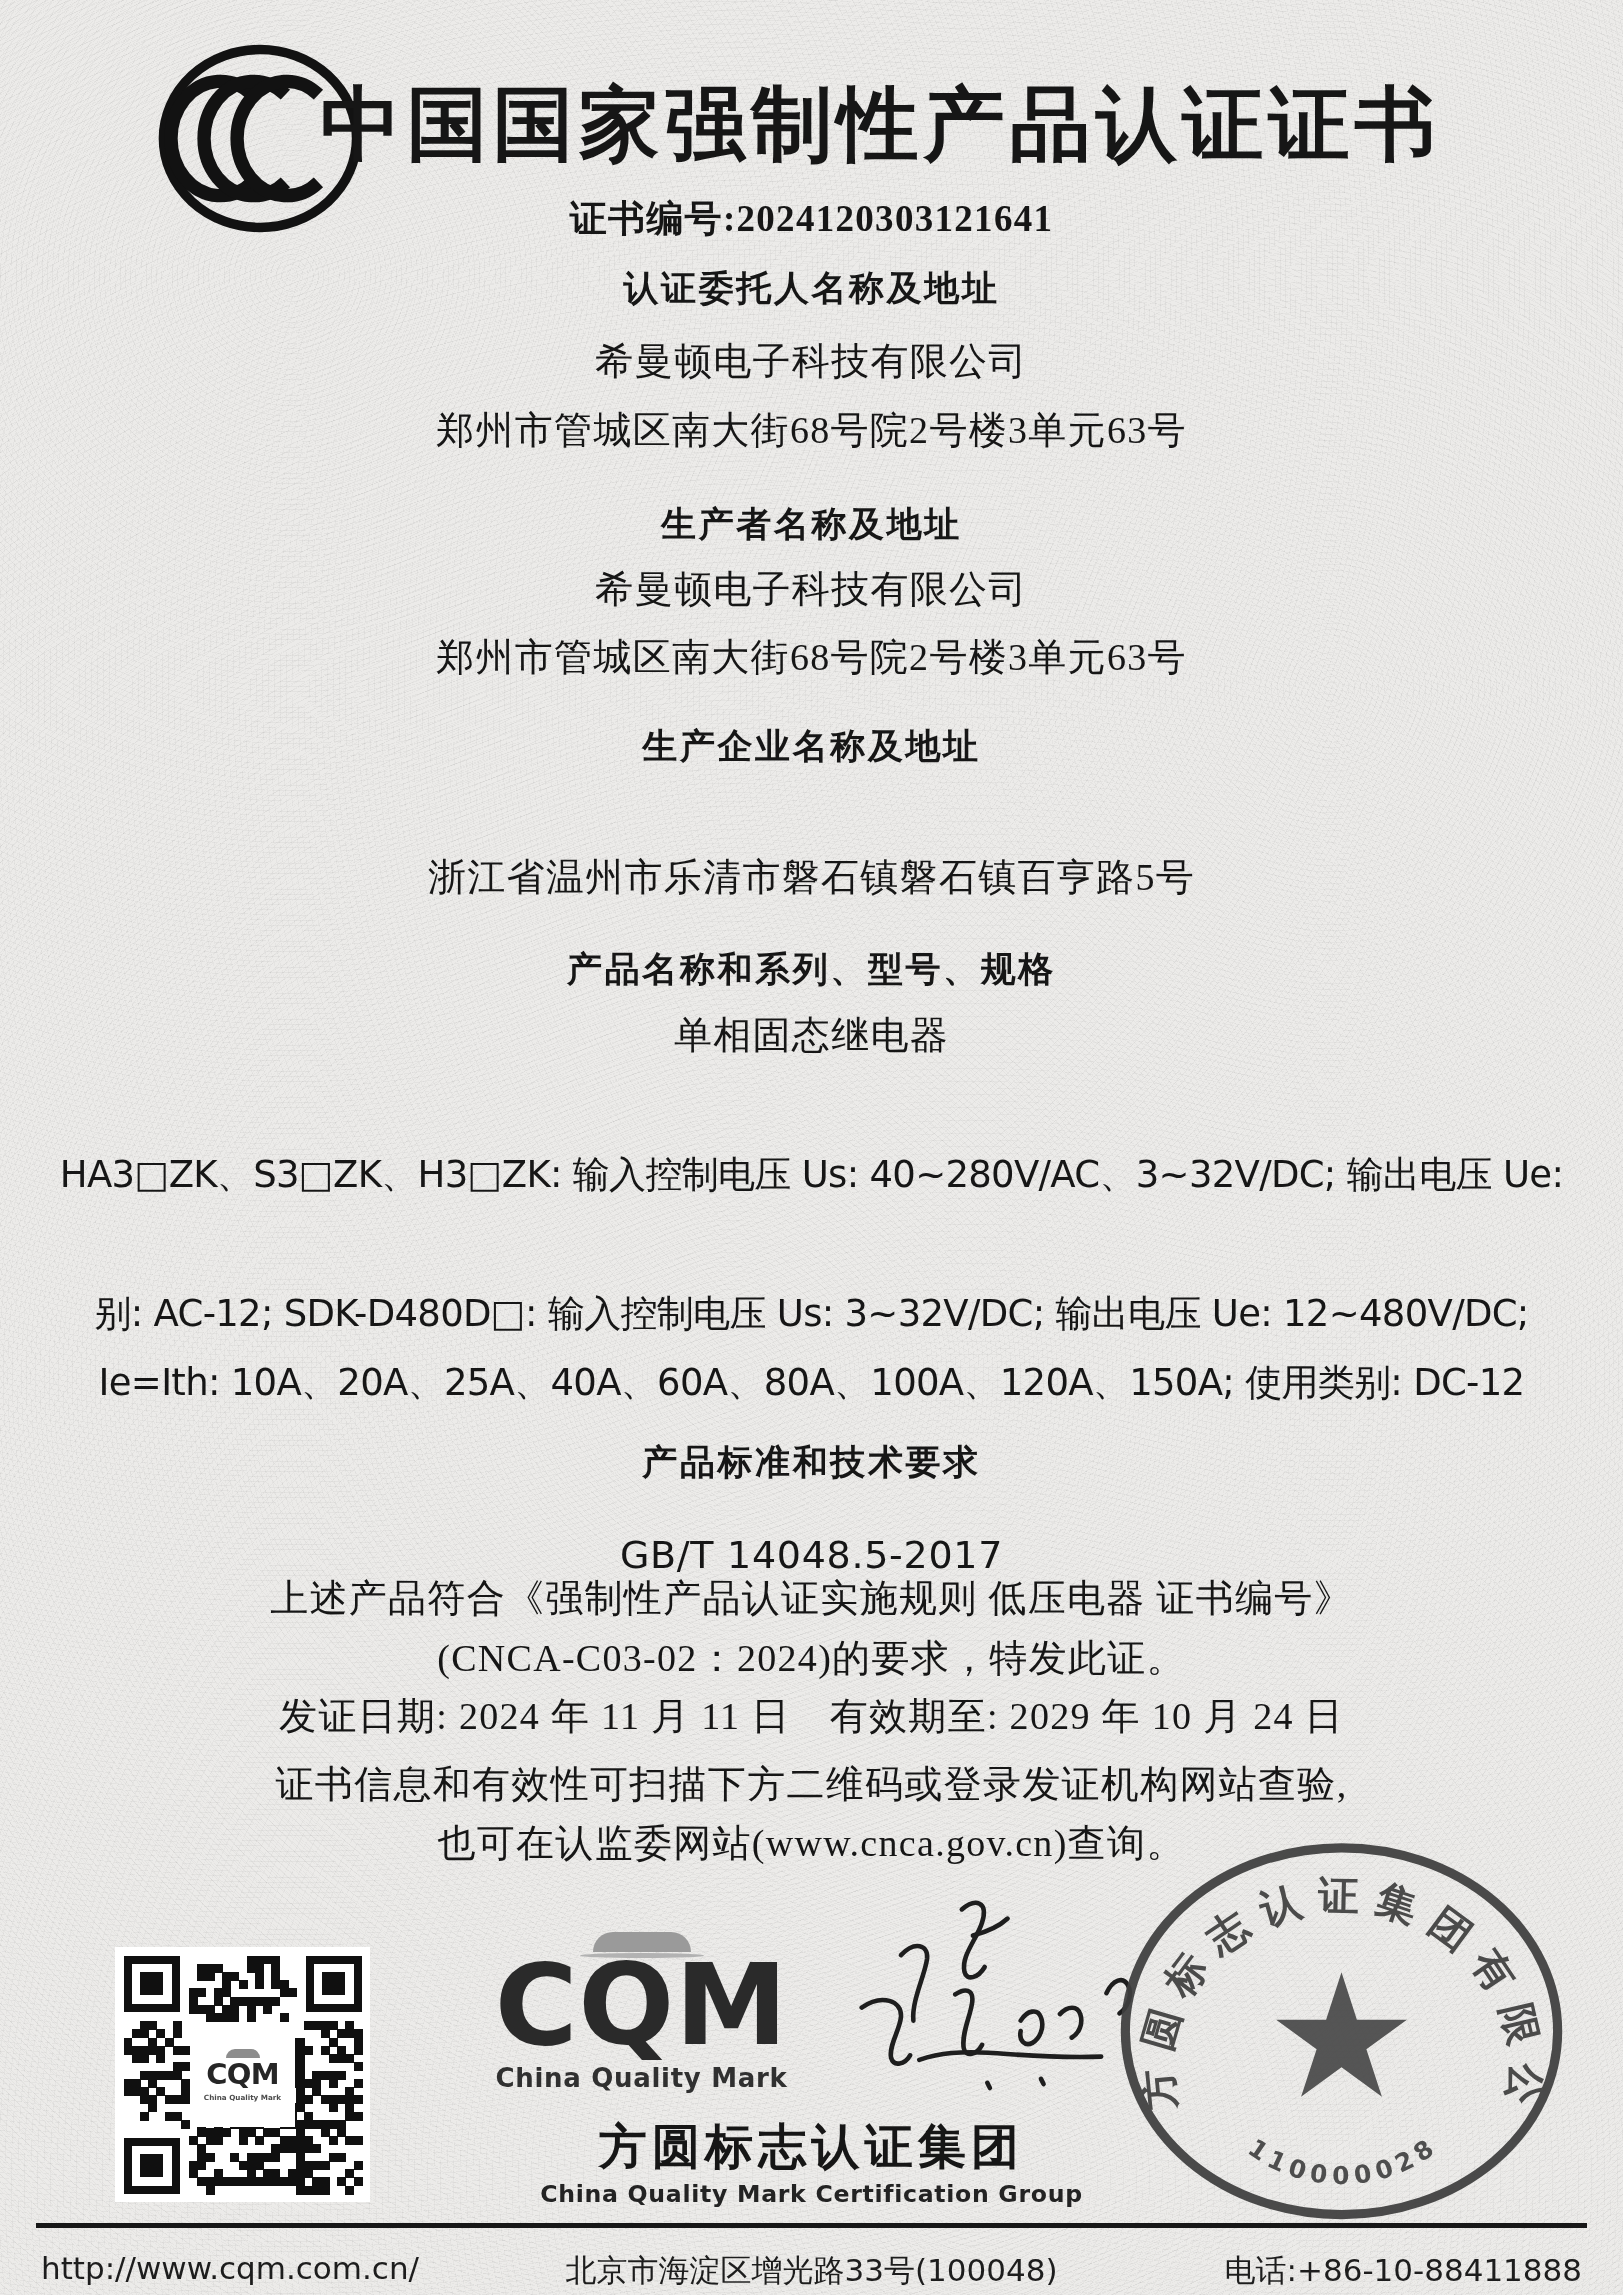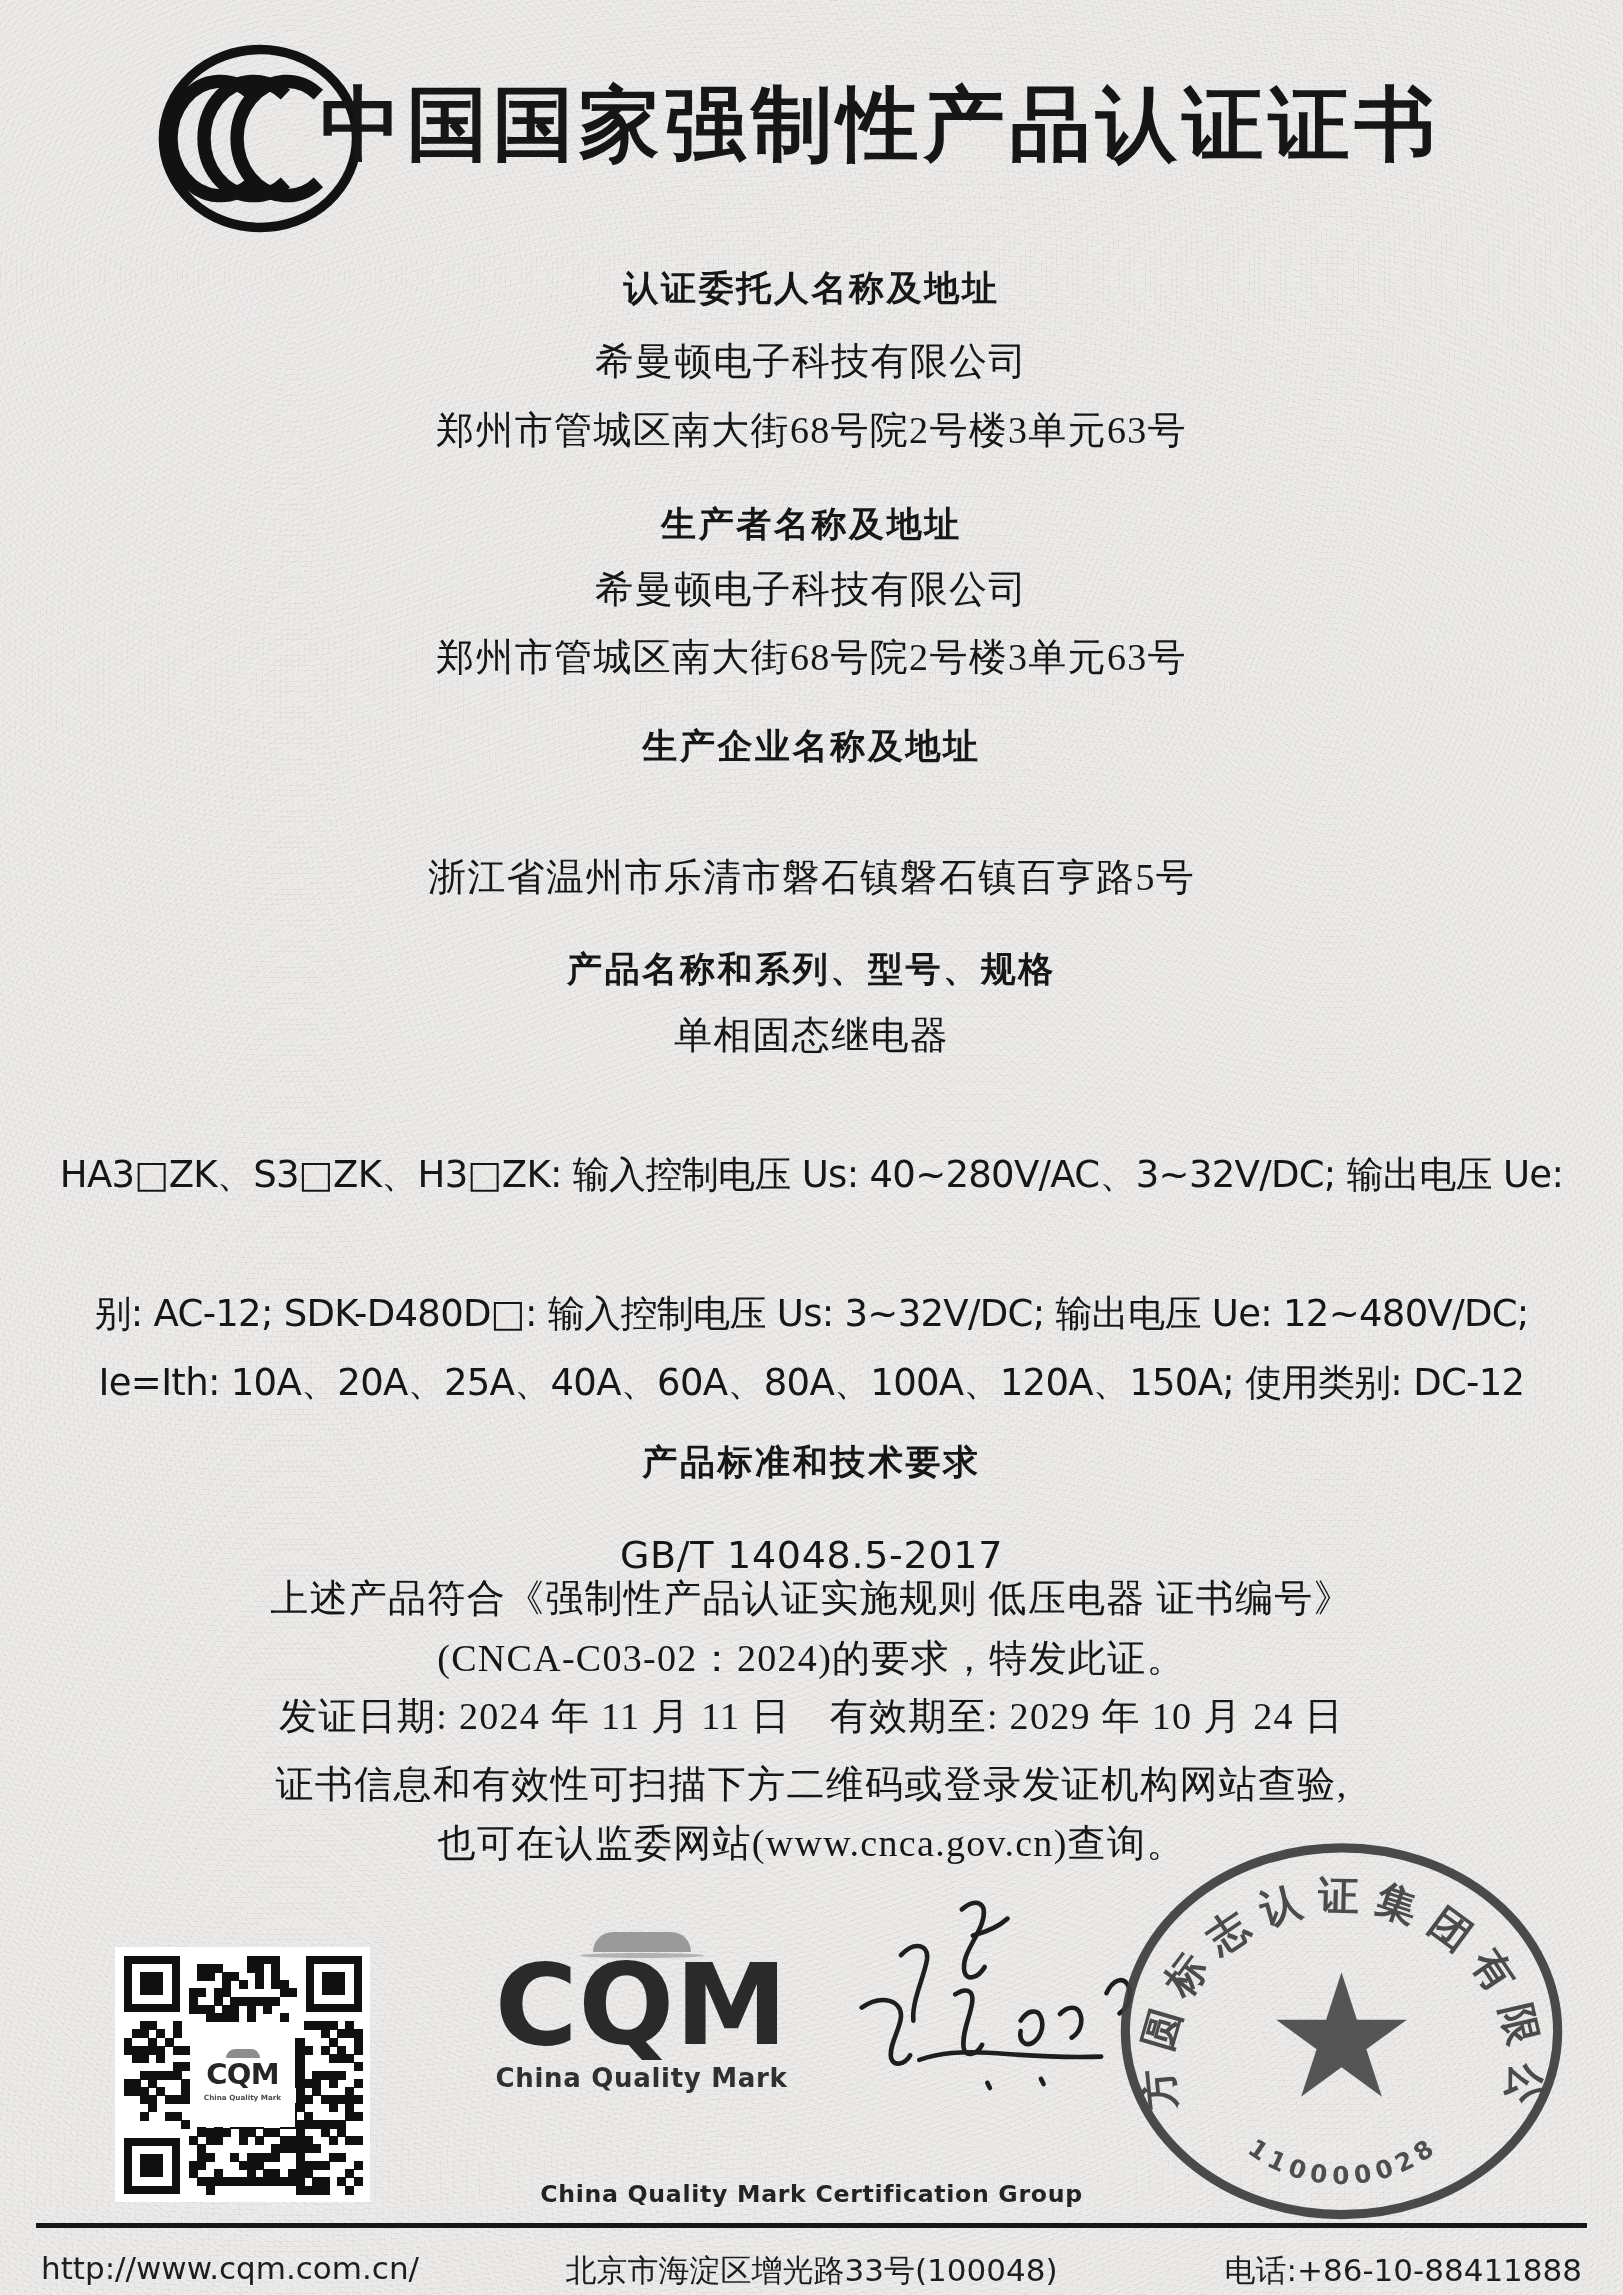--- a/index.html
+++ b/index.html
@@ -72,20 +72,21 @@
 <div class="page">
 
   <svg class="abs ccc" viewBox="0 0 340 300">
     <ellipse cx="170" cy="150" rx="152" ry="140" fill="none" stroke="#121212" stroke-width="15"></ellipse>
     <path d="M 158 81 A 78 90 0 1 0 158 219" fill="none" stroke="#121212" stroke-width="21"></path>
     <path d="M 210 81 A 78 90 0 1 0 210 219" fill="none" stroke="#121212" stroke-width="21"></path>
     <path d="M 262 81 A 78 90 0 1 0 262 219" fill="none" stroke="#121212" stroke-width="21"></path>
   </svg>
 
   <div class="abs title">中国国家强制性产品认证证书</div>
+  <div class="abs ctr cert-no" style="top:194px">证书编号:2024120303121641</div>
 
   <div class="abs ctr sec-head" style="top:265px">认证委托人名称及地址</div>
   <div class="abs ctr body-line" style="top:336px">希曼顿电子科技有限公司</div>
   <div class="abs ctr body-line" style="top:405px">郑州市管城区南大街68号院2号楼3单元63号</div>
 
   <div class="abs ctr sec-head" style="top:501px">生产者名称及地址</div>
   <div class="abs ctr body-line" style="top:564px">希曼顿电子科技有限公司</div>
   <div class="abs ctr body-line" style="top:632px">郑州市管城区南大街68号院2号楼3单元63号</div>
 
   <div class="abs ctr sec-head" style="top:723px">生产企业名称及地址</div>
@@ -381,20 +382,21 @@
       <path d="M62 172 C 93 151 124 161 122 187 C 120 207 103 231 107 249 C 111 263 128 259 136 245"></path>
       <path d="M150 252 C 183 241 214 239 255 241 C 306 244 356 250 428 247"></path>
       <path d="M305 192 C 315 176 331 173 336 187 C 342 202 334 220 323 226 C 312 232 302 223 305 208"></path>
       <path d="M365 182 C 377 169 392 169 396 182 C 401 196 394 212 383 218"></path>
       <path d="M436 150 C 446 129 462 124 469 138 C 477 152 468 173 456 181"></path>
       <path d="M254 287 L 258 295"></path>
       <path d="M336 281 L 340 289"></path>
     </g>
   </svg>
 
+  <div class="abs ctr group-cn">方圆标志认证集团</div>
   <div class="abs ctr group-en">China Quality Mark Certification Group</div>
 
   <svg class="abs seal" viewBox="0 0 710 600">
     <defs>
       <path id="sealArc" d="M 110 430 A 260 240 0 1 1 600 430" fill="none"></path>
       <path id="sealNumArc" d="M 200 470 A 210 180 0 0 0 510 470" fill="none"></path>
     </defs>
     <ellipse cx="355" cy="295" rx="330" ry="280" fill="none" stroke="#3e3e3e" stroke-width="14"></ellipse>
     <polygon points="355,205 331.5,277.6 255.2,277.6 317,322.4 293.3,394.9 355,350 416.7,394.9 393,322.4 454.9,277.6 378.5,277.6" fill="#4a4a4a"></polygon>
     <text font-size="62" fill="#3f3f3f" letter-spacing="22" font-weight="700" font-family="Liberation Serif, DejaVu Serif, serif">

